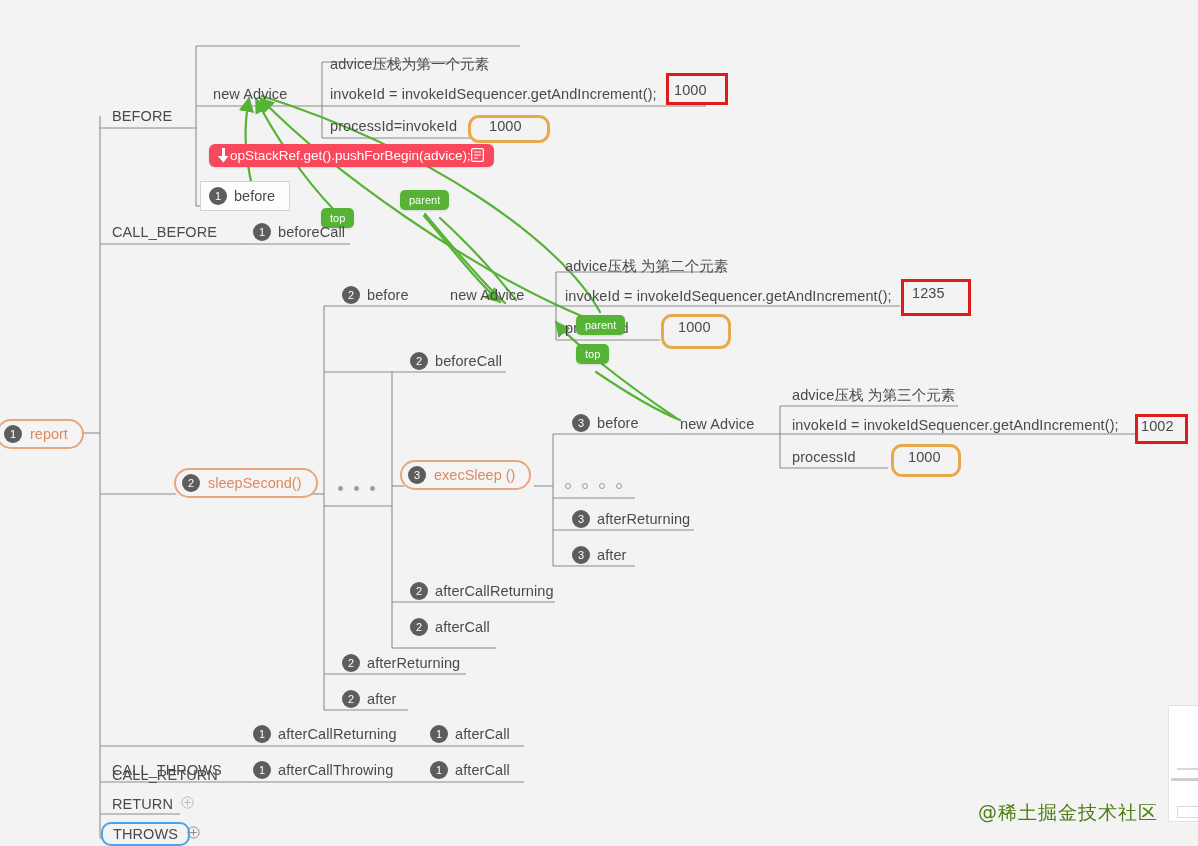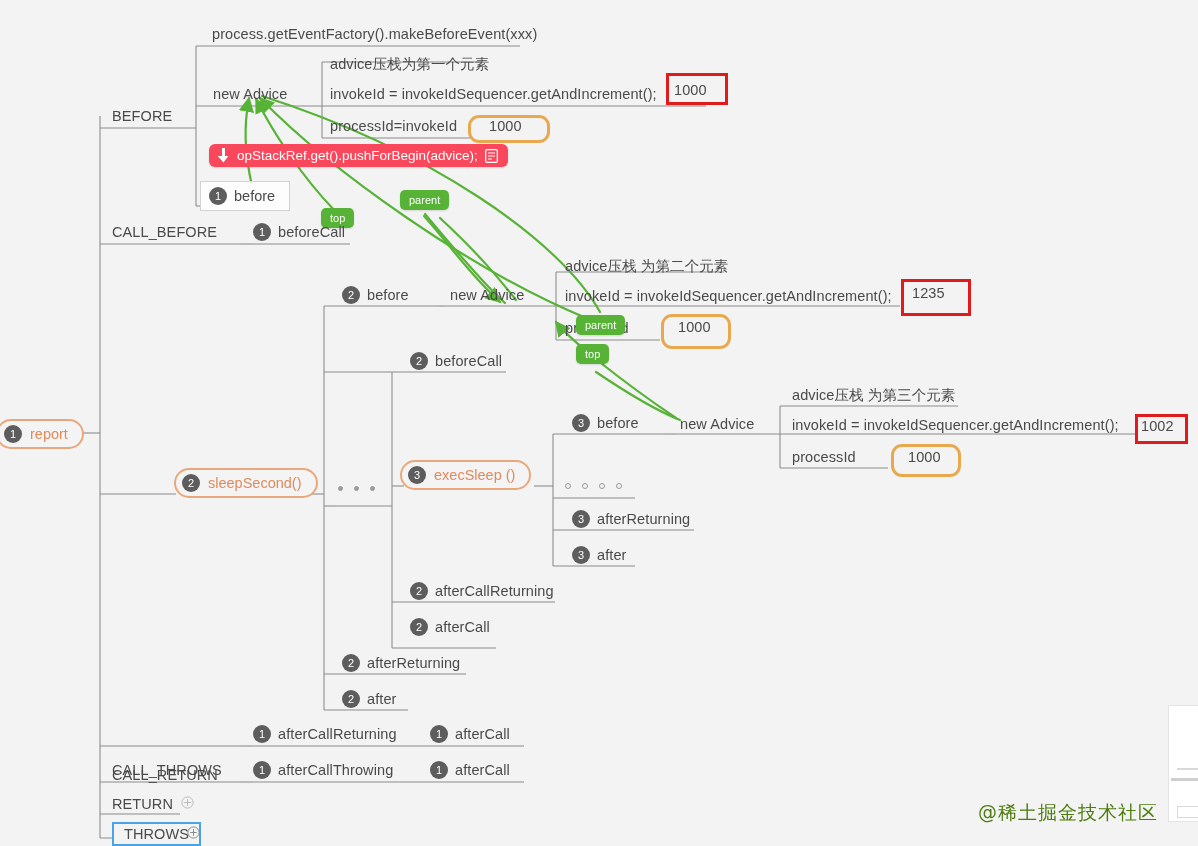--- a/index.html
+++ b/index.html
@@ -35,21 +35,21 @@
     border:1px solid #d2d2d2;background:#fdfdfd;padding:5px 14px 5px 8px;
     font-size:14.5px;color:#4a4a4a;
   }
 
   
   .selected{border:2px solid #4aa3e8;background:#f3f3f3;padding:2px 10px;}
 
   
   .redbar{
     background:#f9485b;border-radius:6px;color:#fff;font-size:13.5px;
-    padding:4px 10px 4px 8px;display:flex;align-items:flex-end;gap:7px;
+    padding:4px 10px 4px 8px;display:flex;align-items:flex-start;
     box-shadow:0 1px 2px rgba(0,0,0,.12);
   }
   .redbar svg{display:block;}
 
   
   .tag{
     background:#56b335;color:#fff;border-radius:5px;font-size:11px;
     padding:4px 9px;box-shadow:0 1px 2px rgba(0,0,0,.12);
   }
 
@@ -203,23 +203,20 @@
 
   <div class="node pill" style="left:-4px;top:419px;">
     <span class="num">1</span>
     <span>report</span>
   </div>
 
   <div class="node txt" style="left:112px;top:108px;">
     <span>BEFORE</span>
   </div>
 
-  <div class="node txt" style="left:212px;top:26px;">
-    <span>process.getEventFactory().makeBeforeEvent(xxx)</span>
-  </div>
 
   <div class="node txt" style="left:213px;top:86px;">
     <span>new Advice</span>
   </div>
 
   <div class="node txt" style="left:330px;top:55px;">
     <span>advice压栈为第一个元素</span>
   </div>
 
   <div class="node txt" style="left:330px;top:86px;">
@@ -417,21 +414,21 @@
   <div class="node txt" style="left:112px;top:796px;">
     <span>RETURN</span>
     <span class="plus">
       <svg width="13" height="13" viewBox="0 0 13 13">
           <circle cx="6.5" cy="6.5" r="5.6" fill="none" stroke="#8c8c8c" stroke-width="1"></circle>
           <path d="M6.5 3.2v6.6M3.2 6.5h6.6" stroke="#8c8c8c" stroke-width="1"></path>
         </svg>
     </span>
   </div>
 
-  <div class="node selected" style="left:112px;top:822px;">
+  <div class="node selected" style="left:101px;top:822px;border-radius:10px;">
     <span class="txt">THROWS</span>
   </div>
   <div class="node" style="left:187px;top:826px;">
     <svg width="13" height="13" viewBox="0 0 13 13">
         <circle cx="6.5" cy="6.5" r="5.6" fill="none" stroke="#8c8c8c" stroke-width="1"></circle>
         <path d="M6.5 3.2v6.6M3.2 6.5h6.6" stroke="#8c8c8c" stroke-width="1"></path>
       </svg>
   </div>
 
   <div id="rightpanel">

